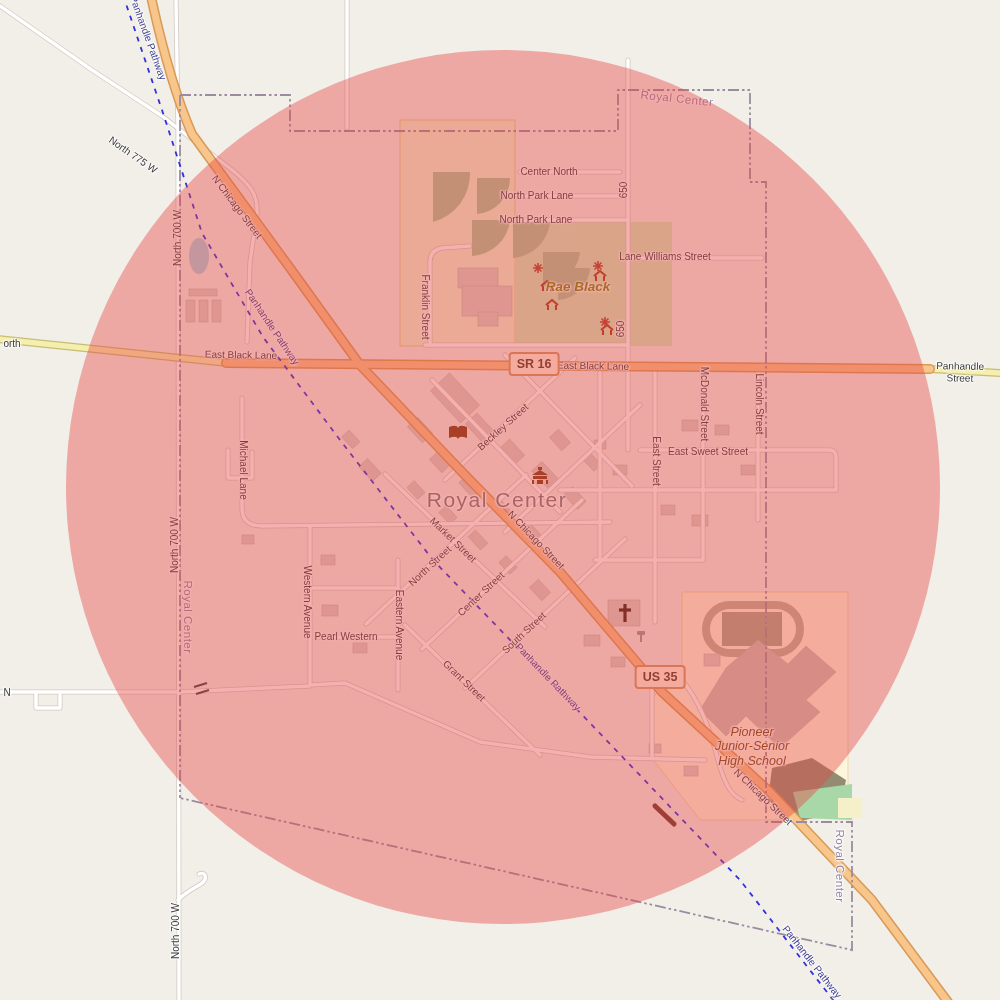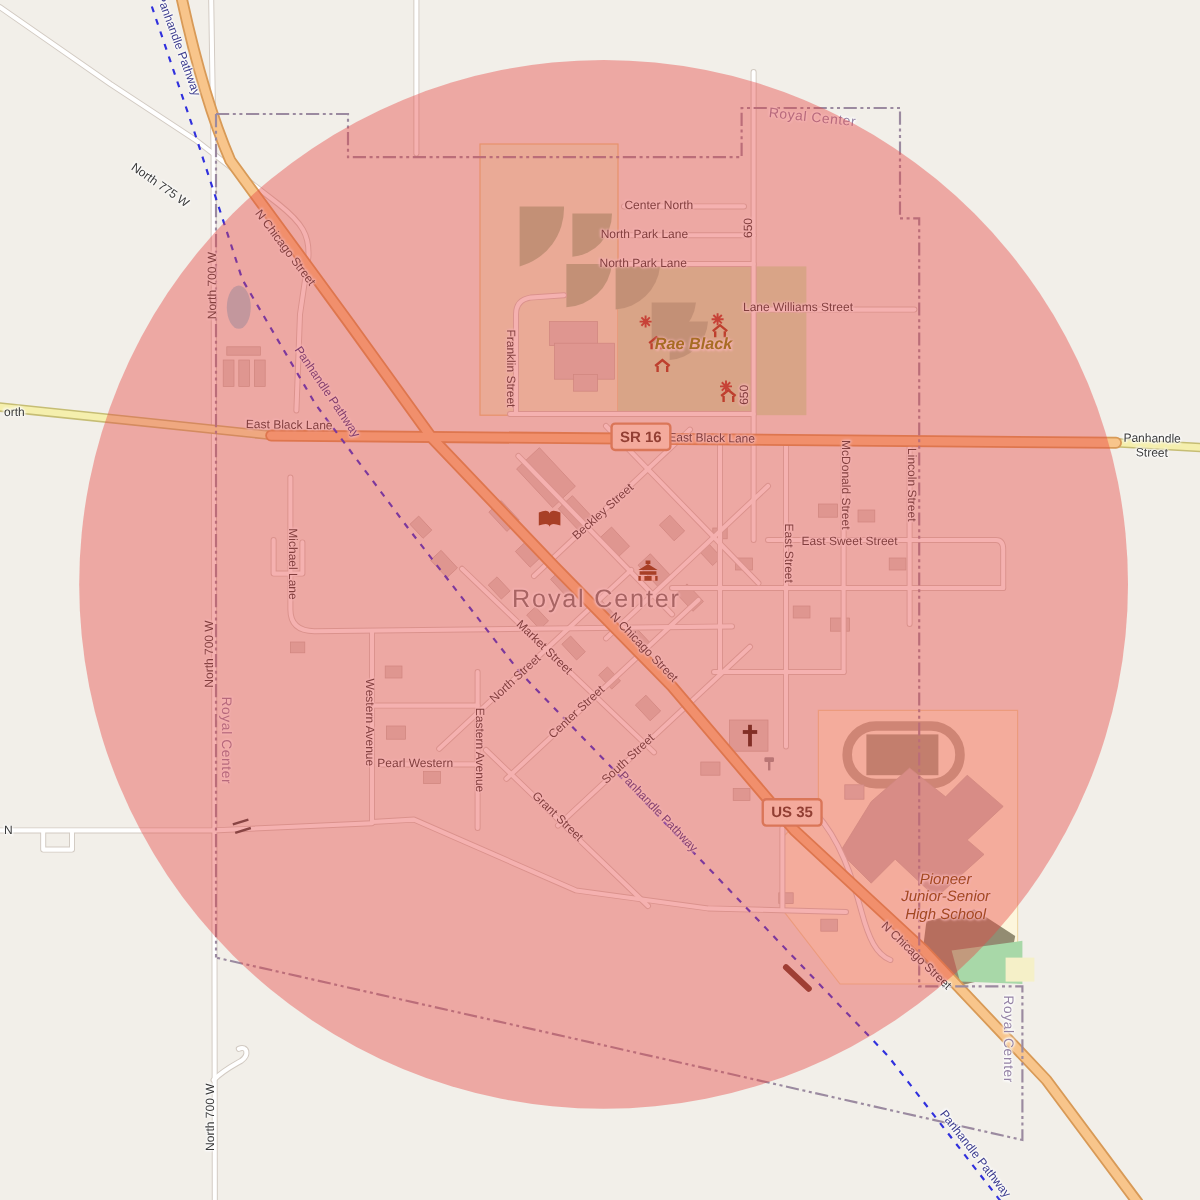--- a/index.html
+++ b/index.html
@@ -290,21 +290,21 @@
       <span class="map-label road" style="left: 175px; top: 545px; transform: translate(-50%, -50%) rotate(-90deg);">North 700 W</span>
       <span class="map-label boundary" style="left: 187px; top: 617px; transform: translate(-50%, -50%) rotate(90deg);">Royal Center</span>
       <span class="map-label road" style="left: 307px; top: 602px; transform: translate(-50%, -50%) rotate(90deg);">Western Avenue</span>
       <span class="map-label road" style="left: 399px; top: 625px; transform: translate(-50%, -50%) rotate(90deg);">Eastern Avenue</span>
       <span class="map-label road" style="left: 346px; top: 637px; transform: translate(-50%, -50%) rotate(0deg);">Pearl Western</span>
       <span class="map-label road" style="left: 481px; top: 594px; transform: translate(-50%, -50%) rotate(-43deg);">Center Street</span>
       <span class="map-label road" style="left: 524px; top: 633px; transform: translate(-50%, -50%) rotate(-43deg);">South Street</span>
       <span class="map-label road" style="left: 464px; top: 681px; transform: translate(-50%, -50%) rotate(44deg);">Grant Street</span>
       <span class="map-label path-label" style="left: 548px; top: 677px; transform: translate(-50%, -50%) rotate(46deg);">Panhandle Pathway</span>
       <span class="map-label road" style="left: 7px; top: 693px; transform: translate(-50%, -50%) rotate(0deg);">N</span>
-      <span class="map-label school" style="left: 788px; top: 747px; transform: translate(-50%, -50%) rotate(0deg);">Pioneer
+      <span class="map-label school" style="left: 752px; top: 747px; transform: translate(-50%, -50%) rotate(0deg);">Pioneer
 Junior-Senior
 High School</span>
       <span class="map-label road" style="left: 763px; top: 797px; transform: translate(-50%, -50%) rotate(44deg);">N Chicago Street</span>
       <span class="map-label boundary" style="left: 839px; top: 866px; transform: translate(-50%, -50%) rotate(90deg);">Royal Center</span>
       <span class="map-label path-label" style="left: 812px; top: 962px; transform: translate(-50%, -50%) rotate(52deg);">Panhandle Pathway</span>
       <span class="map-label road" style="left: 176px; top: 931px; transform: translate(-50%, -50%) rotate(-90deg);">North 700 W</span>
     </div>
 
   <div class="badge" style="left:534px;top:364px;">SR 16</div>
   <div class="badge" style="left:660px;top:677px;text-align:right;">US 35</div>

